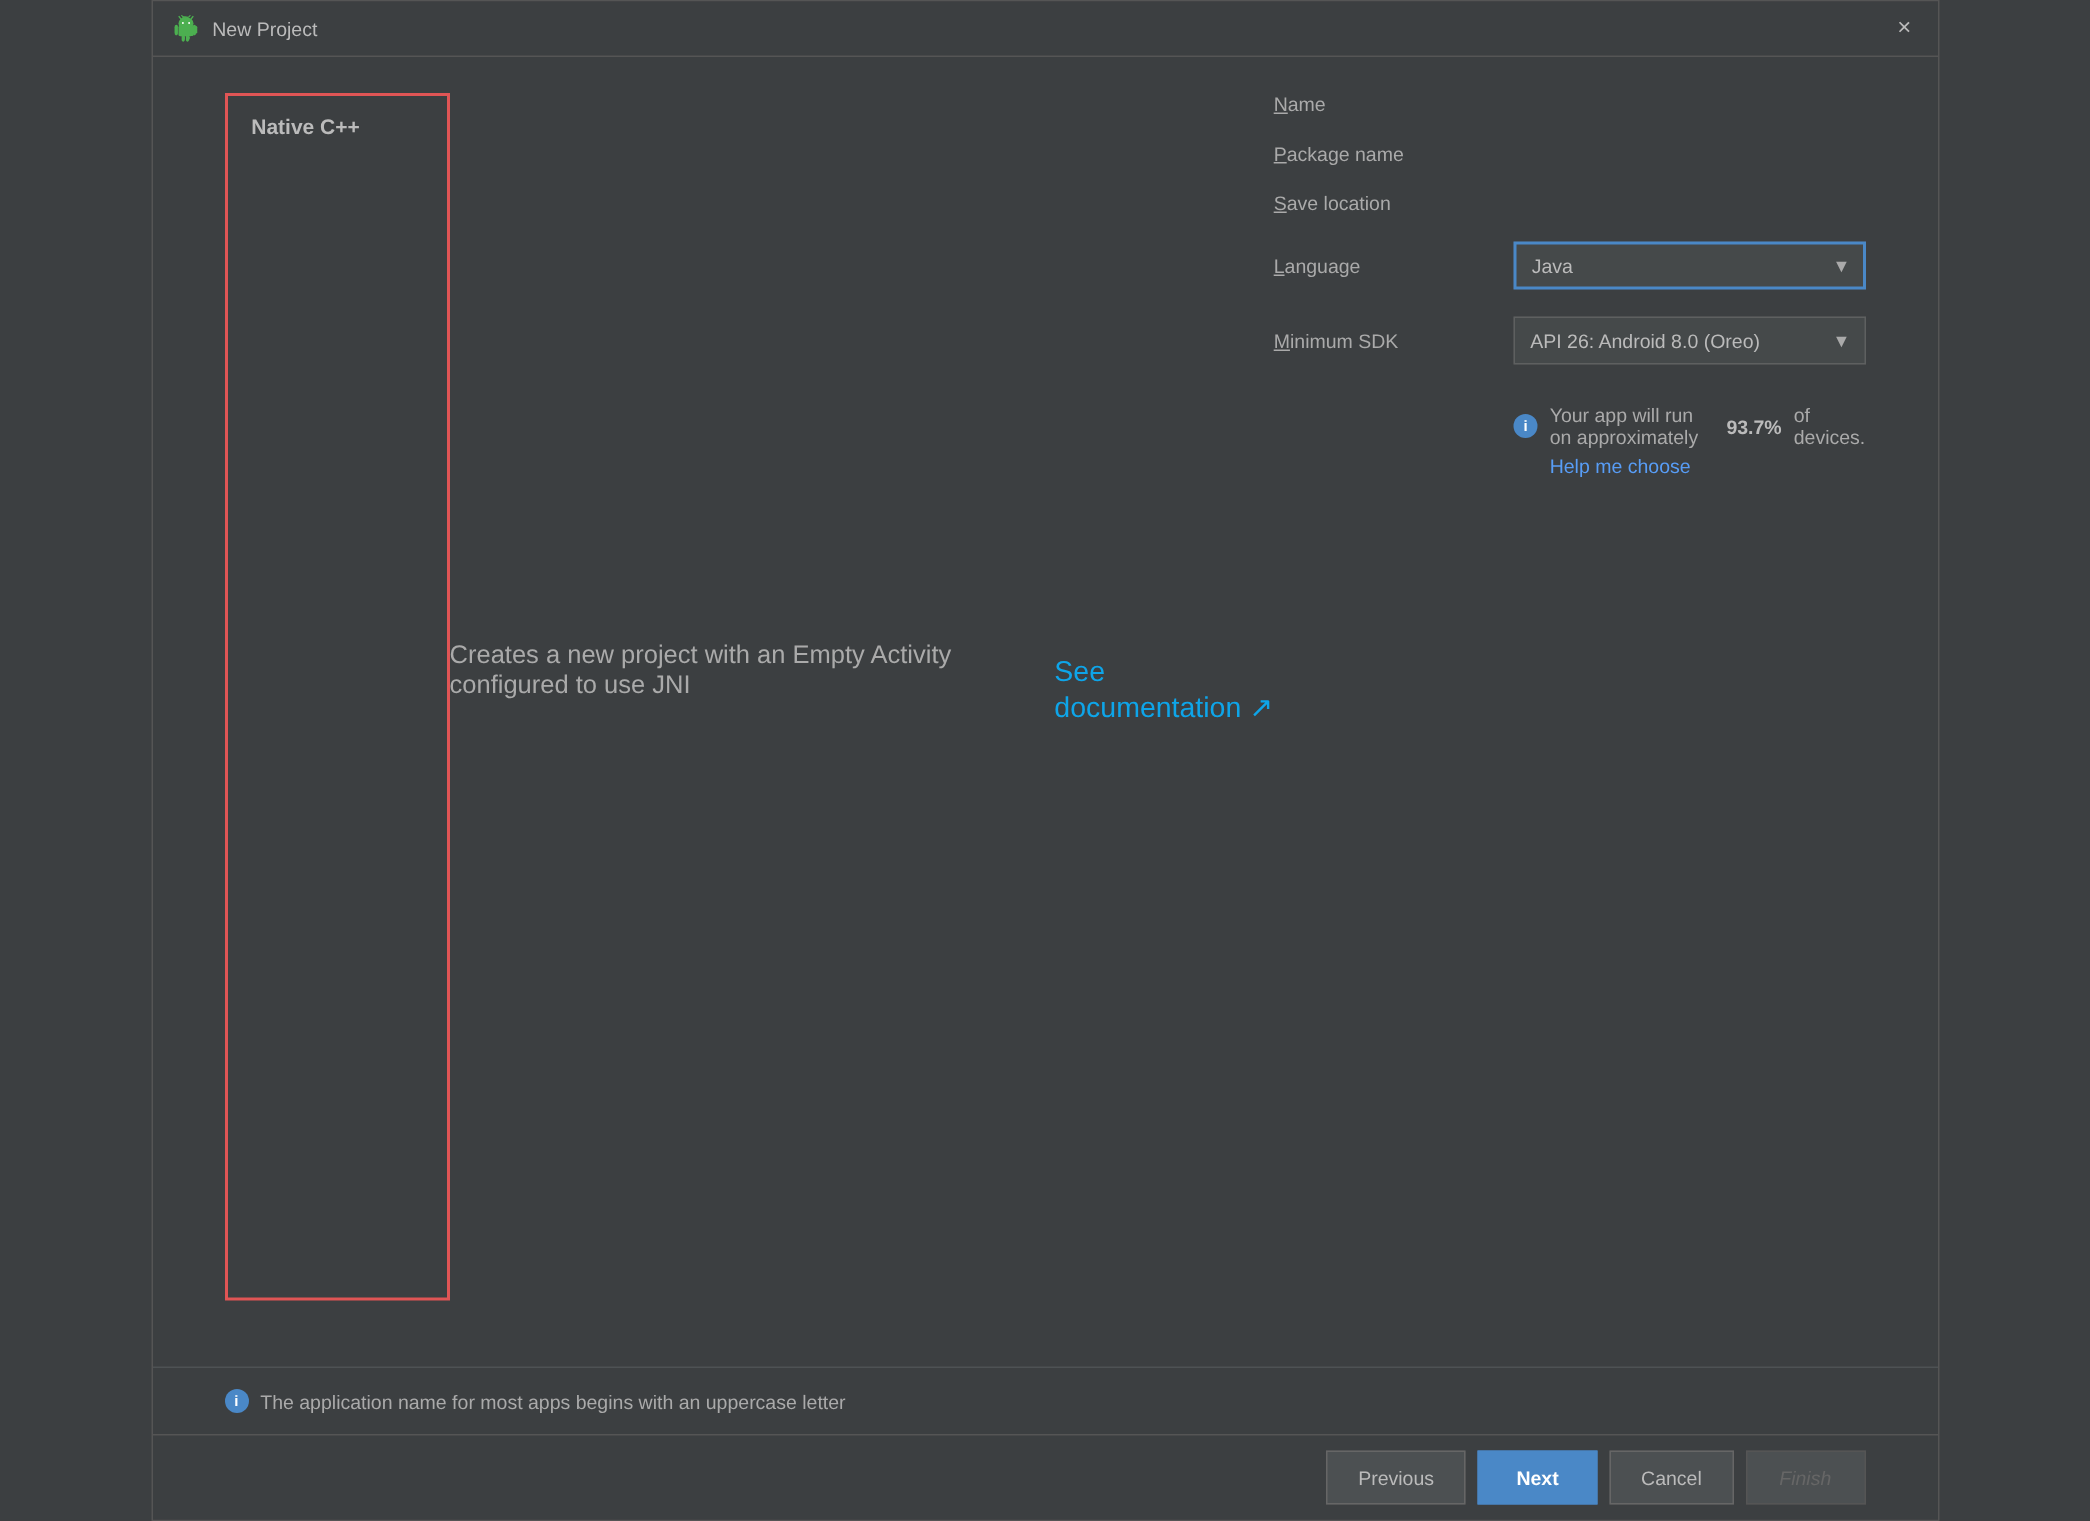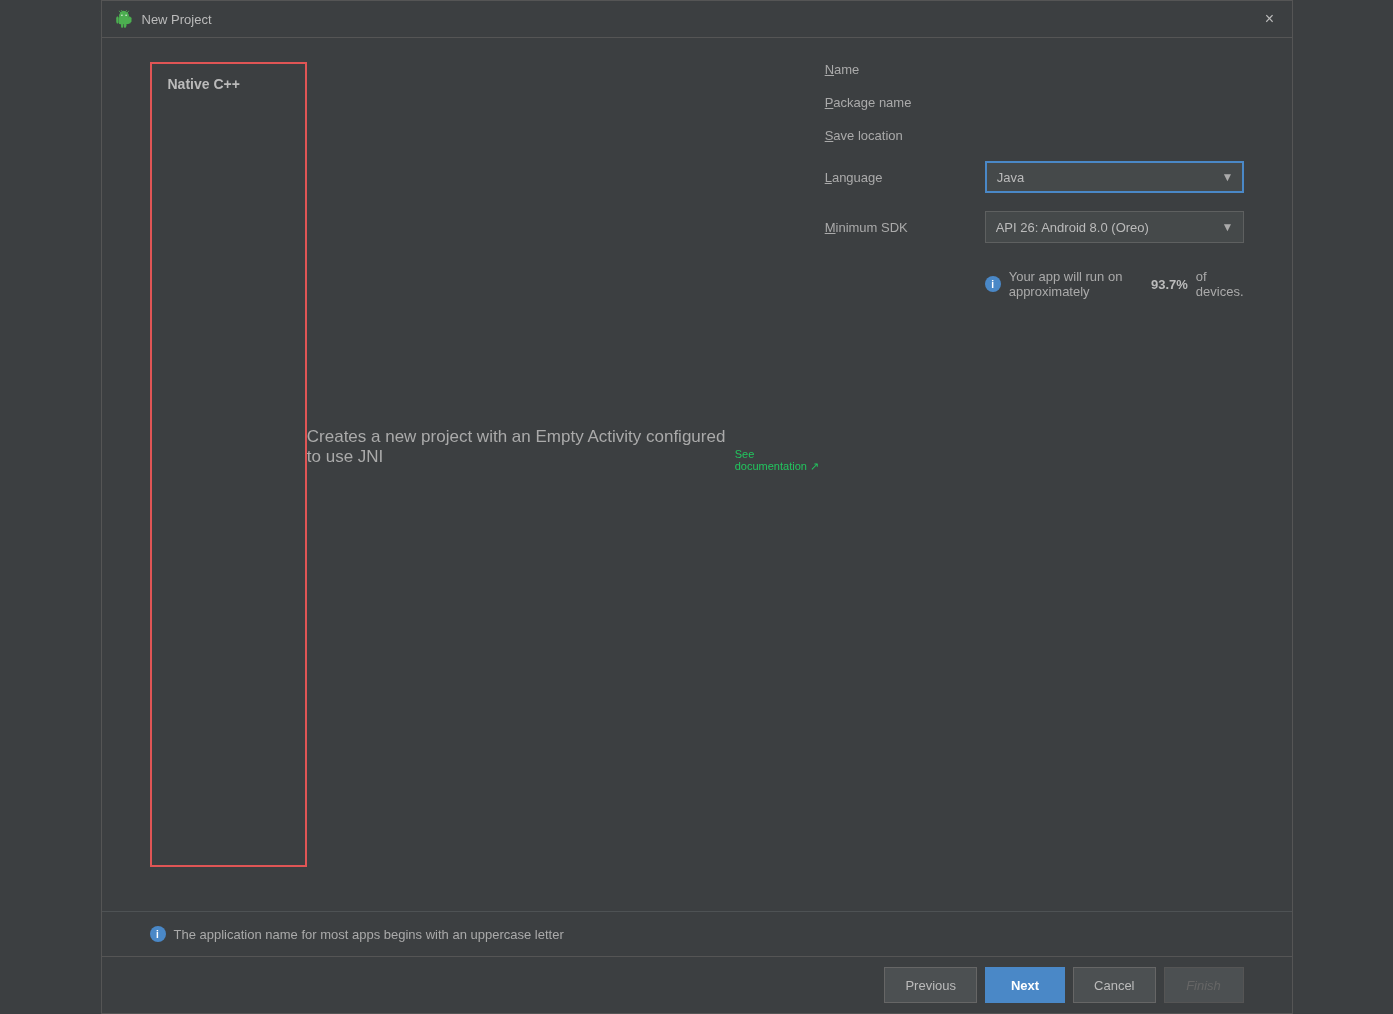--- a/index.html
+++ b/index.html
@@ -72,24 +72,24 @@
       font-size: 14px;
       font-weight: 600;
     }
 
     .description {
       color: #aaaaaa;
       font-size: 17px;
       margin-bottom: 28px;
     }
     .see-docs {
-      color: #22c55e;
+      color: #0ea5e9;
       text-decoration: none;
       margin-left: 8px;
-      font-size: 11px;
+      font-size: 19px;
     }
 
     .form-section {
       display: flex;
       flex-direction: column;
       gap: 18px;
     }
 
     .form-row {
       display: flex;
@@ -353,20 +353,21 @@
         </div>
       </div>
 
       <div class="sdk-info">
         <div class="sdk-info-line">
           <div class="info-icon">i</div>
           <span>Your app will run on approximately </span>
             <span class="bold-pct">93.7%</span>
             <span> of devices.</span>
         </div>
+        <a class="help-link" href="#">Help me choose</a>
       </div>
 
     </div>
 
     <div class="spacer"></div>
 
   </div>
 
   <div class="bottom-info">
     <div class="info-icon">i</div>

